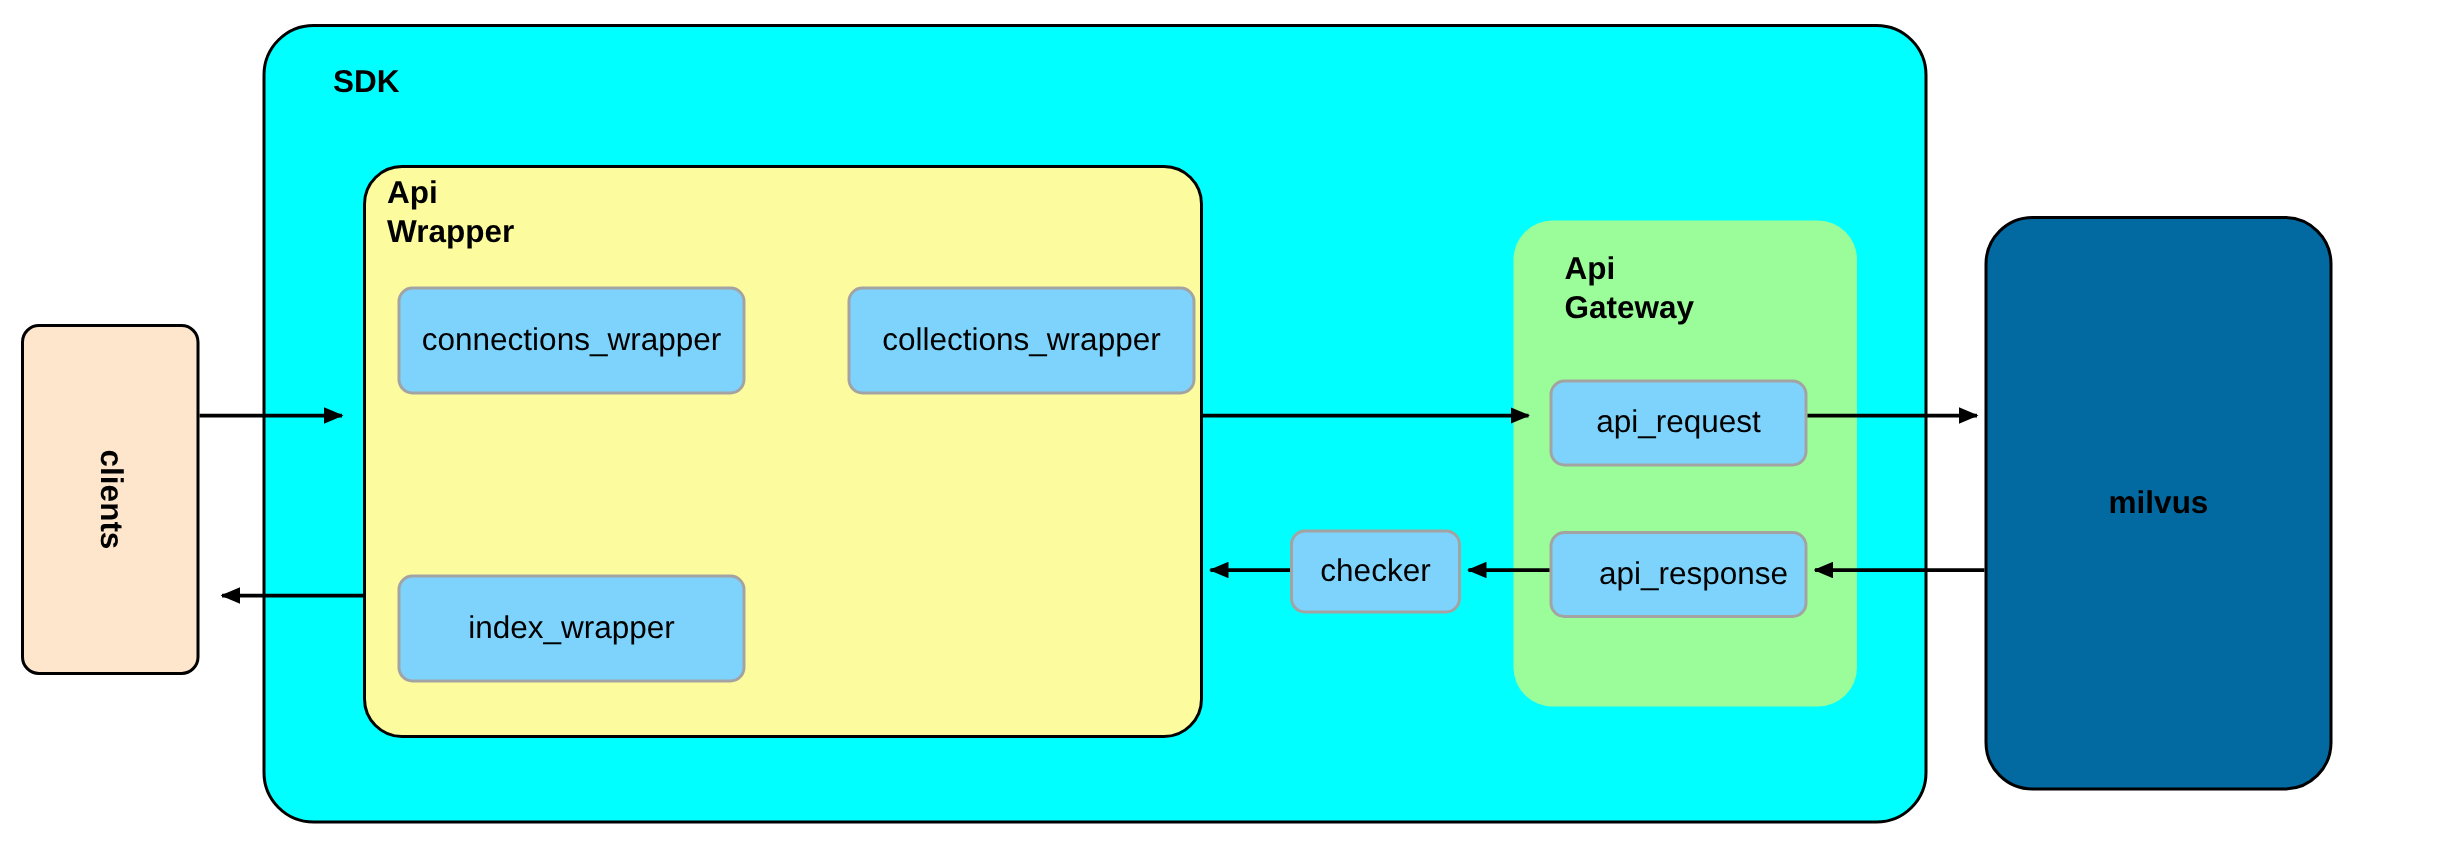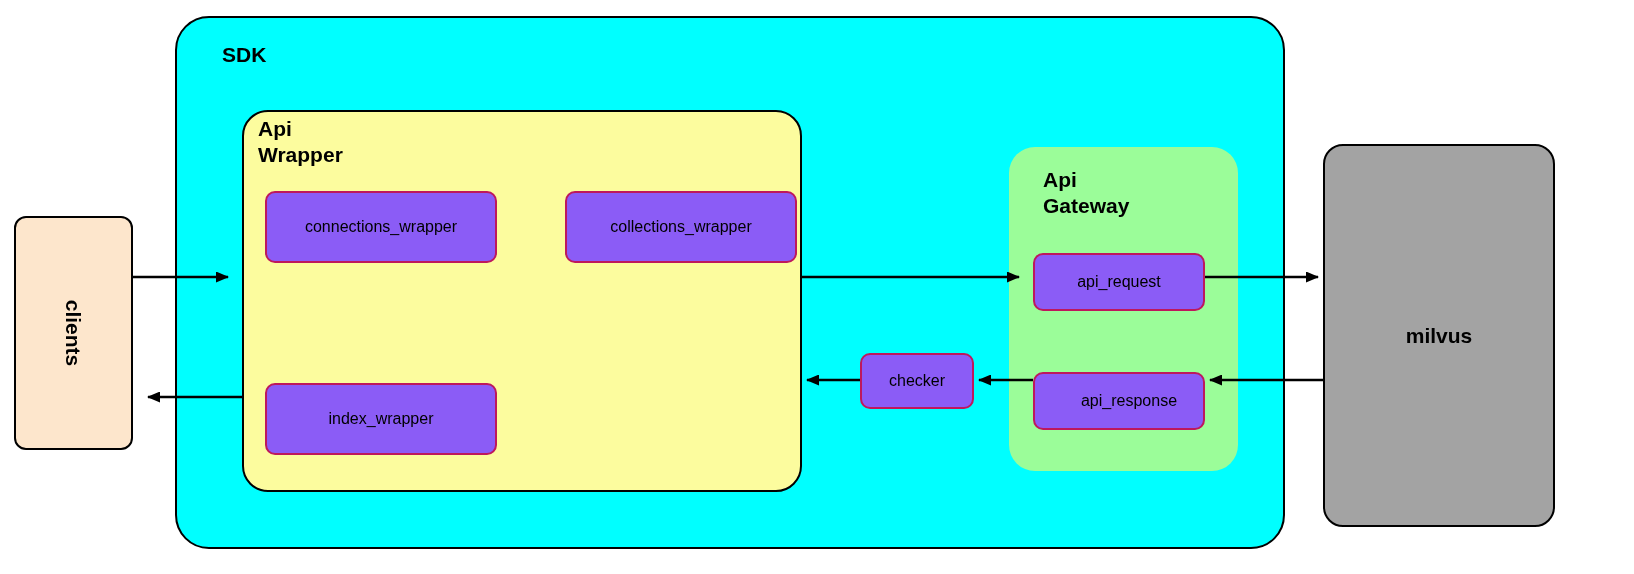--- a/index.html
+++ b/index.html
@@ -77,46 +77,46 @@
   }
   #api-gateway-label {
     left: 1043px;
     top: 167px;
   }
 
   
   .leaf-box {
     position: absolute;
     box-sizing: border-box;
-    background: #8b5cf6;
-    border: 2px solid #be185d;
+    background: #7dd3fc;
+    border: 2px solid #a3a3a3;
     border-radius: 10px;
     display: flex;
     align-items: center;
     justify-content: center;
-    font-size: 16px;
+    font-size: 21px;
     color: #000000;
     white-space: nowrap;
   }
 
   .wrapper-cell { width: 232px; height: 72px; }
   .col-left  { left: 265px; }
   .col-right { left: 553px; margin-left: 12px; }
   .row-1 { top: 191px; }
   .row-2 { top: 287px; }
   .row-3 { top: 383px; }
 
   
   .gateway-cell {
     left: 1033px;
     width: 172px;
     height: 58px;
   }
   #api-request-box  { top: 253px; }
-  #api-response-box { top: 372px; padding-left: 20px; }
+  #api-response-box { top: 354px; padding-left: 20px; }
 
   
   #checker-box {
     left: 860px;
     top: 353px;
     width: 114px;
     height: 56px;
     text-align: right;
   }
 
@@ -144,23 +144,23 @@
   }
 
   
   #milvus-box {
     position: absolute;
     box-sizing: border-box;
     left: 1323px;
     top: 144px;
     width: 232px;
     height: 383px;
-    background: #a3a3a3;
+    background: #0369a1;
     border: 2px solid #000000;
-    border-radius: 20px;
+    border-radius: 32px;
     display: flex;
     align-items: center;
     justify-content: center;
     font-weight: bold;
     font-size: 21px;
     color: #000000;
   }
 
   
   .connector {

